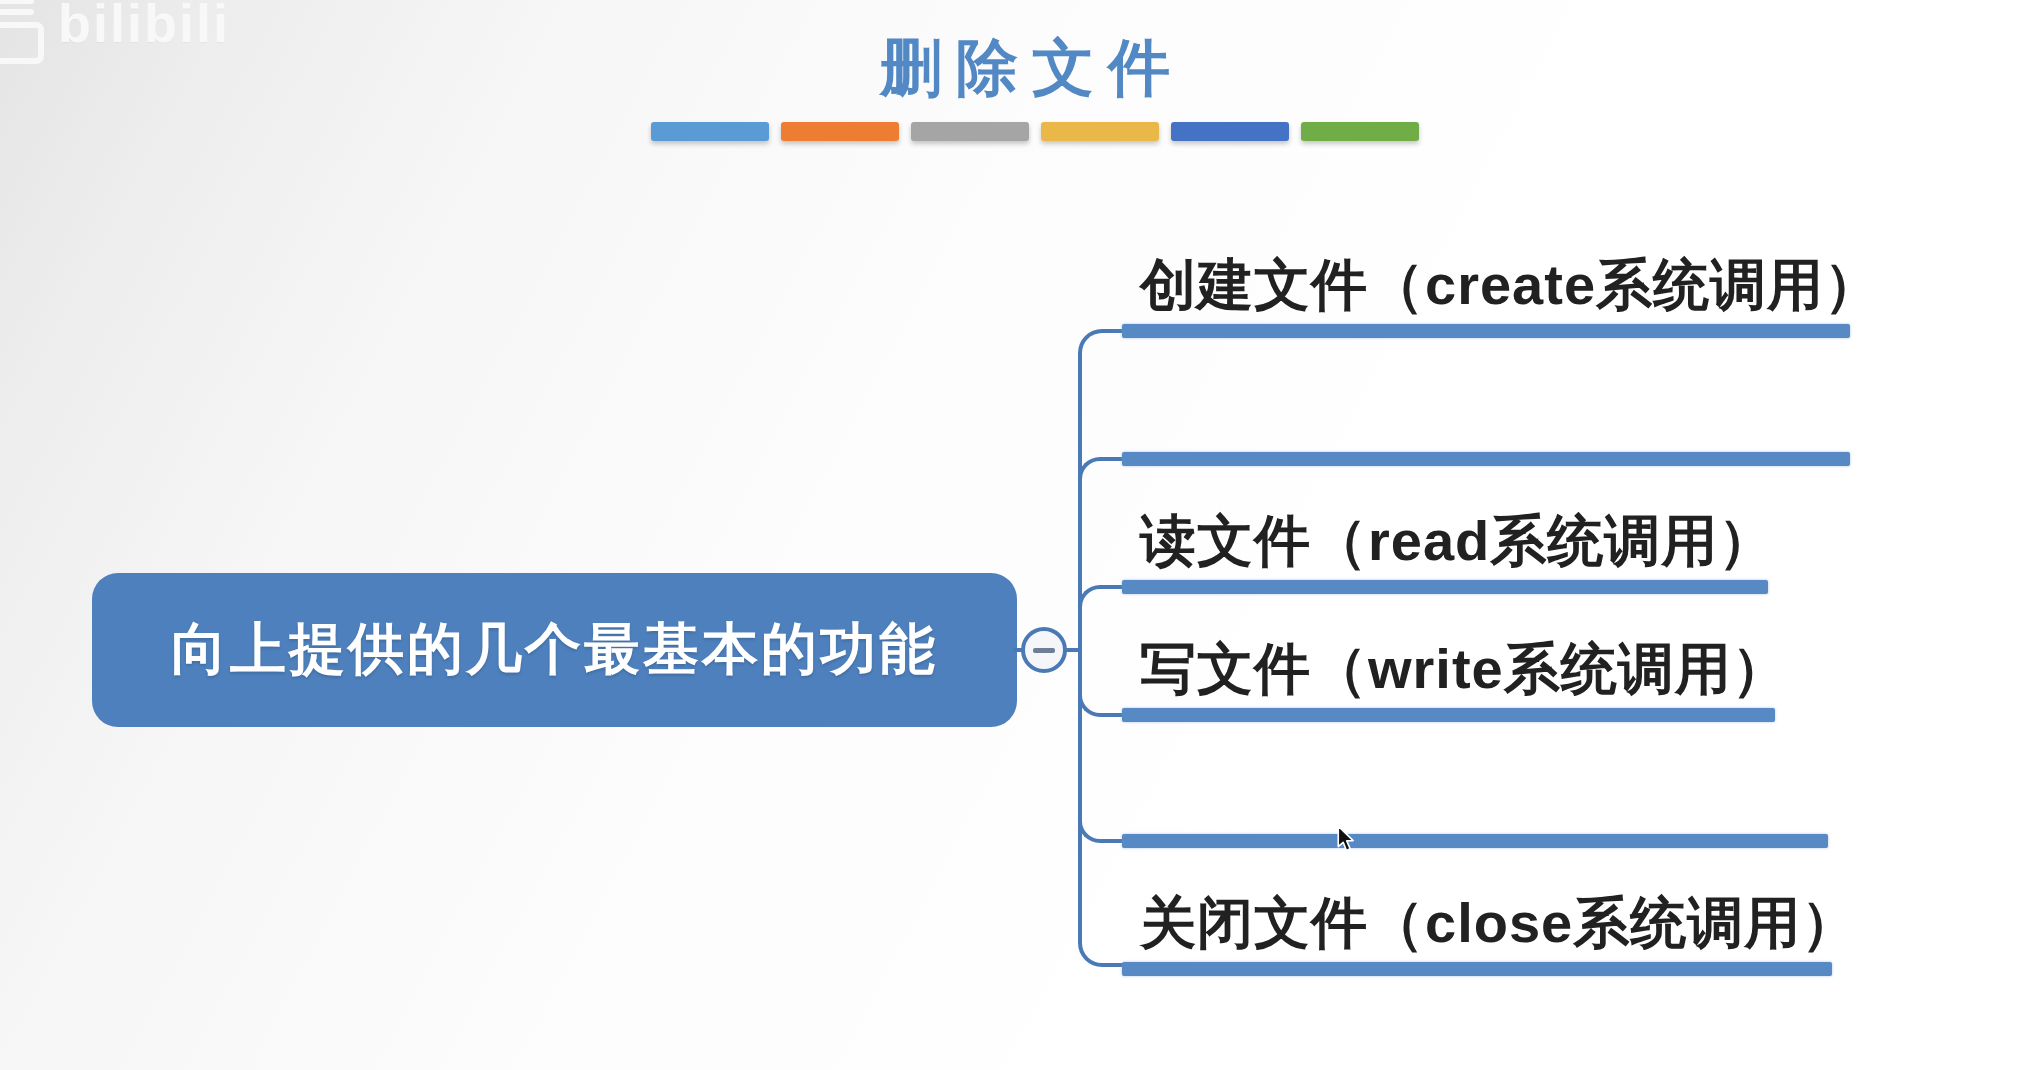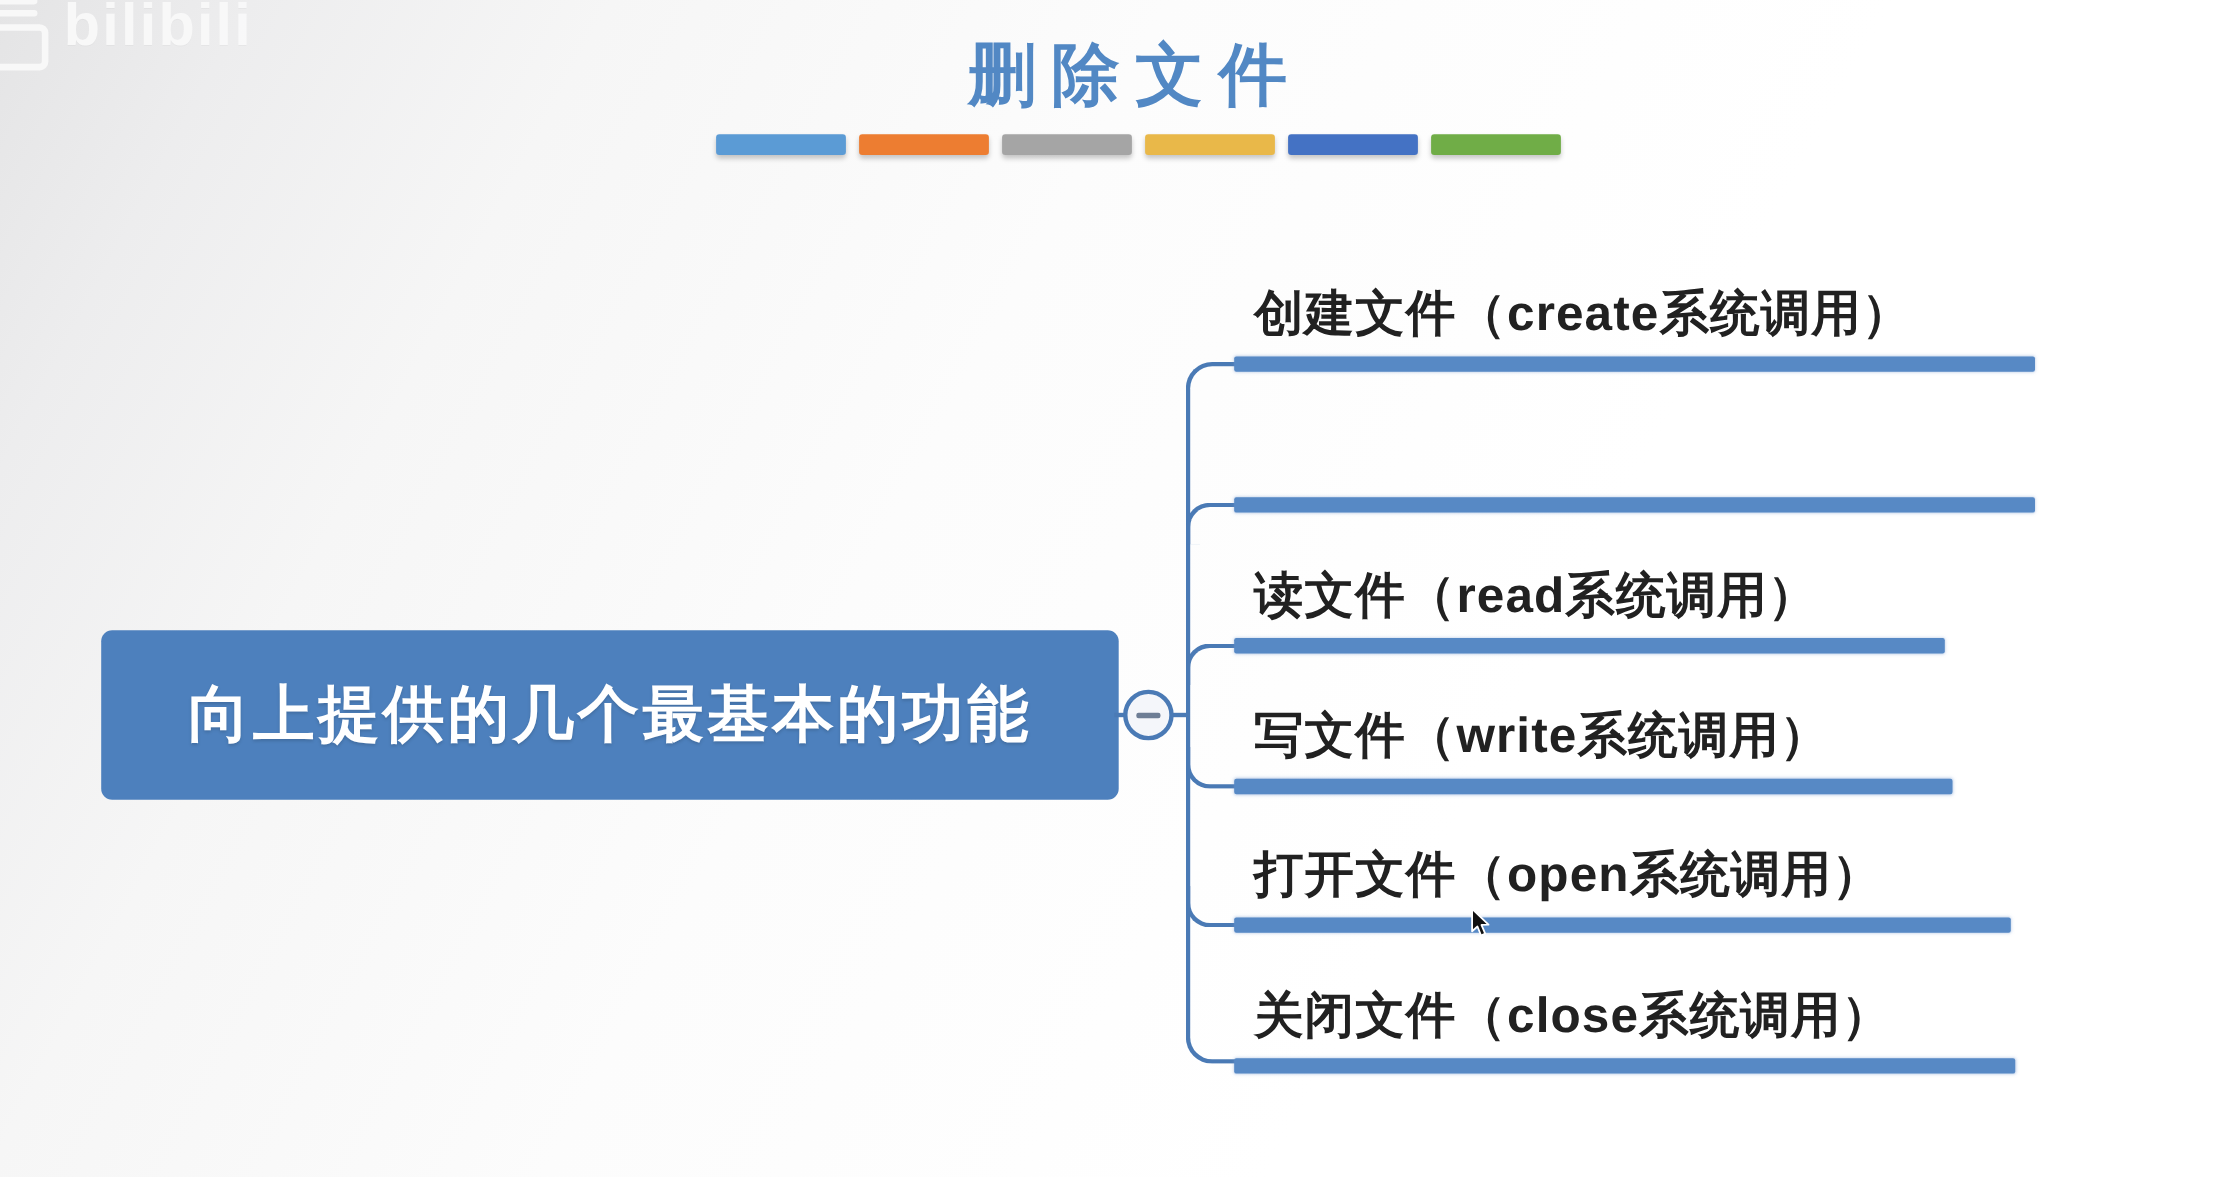--- a/index.html
+++ b/index.html
@@ -32,21 +32,21 @@
   .divider{position:absolute;left:651px;top:122px;display:flex;gap:12px;}
   .divider span{
     width:118px;height:19px;border-radius:3px;display:block;
     box-shadow:0 3px 5px rgba(0,0,0,0.22);
   }
 
   
   .root-node{
     position:absolute;left:92px;top:573px;width:925px;height:154px;
     background:var(--node-fill,#4d80bd);
-    border-radius:10px;
+    border-radius:26px;
     display:flex;align-items:center;justify-content:center;
   }
   .root-node .root-label{
     color:var(--node-text,#ffffff);
     font-size:56px;font-weight:700;letter-spacing:3px;white-space:nowrap;
     text-shadow:0 2px 3px rgba(0,0,0,0.15);
   }
 
   
   .stub{position:absolute;height:4px;background:var(--line-color,#4a7ab5);}
@@ -67,21 +67,21 @@
     border-bottom-left-radius:24px;box-sizing:border-box;}
   .elbow{position:absolute;left:1078px;width:46px;height:38px;box-sizing:border-box;}
   .elbow.up{border-left:4px solid var(--line-color,#4a7ab5);border-top:4px solid var(--line-color,#4a7ab5);
     border-top-left-radius:22px;}
   .elbow.down{border-left:4px solid var(--line-color,#4a7ab5);border-bottom:4px solid var(--line-color,#4a7ab5);
     border-bottom-left-radius:22px;}
 
   
   .branch-label{
     position:absolute;left:1140px;height:52px;line-height:52px;
-    font-size:45px;font-weight:600;color:var(--branch-text,#212121);
+    font-size:56px;font-weight:600;color:var(--branch-text,#212121);
     letter-spacing:1px;white-space:nowrap;
   }
   .branch-bar{
     position:absolute;left:1122px;height:14px;
     background:var(--bar-color,#5789c5);
     border-radius:2px;
     box-shadow:0 0 3px rgba(110,150,205,0.55);
   }
 
   
@@ -135,21 +135,20 @@
   <div class="branch-bar" style="top:324px;width:728px;"></div>
 
   <div class="branch-bar" style="top:452px;width:728px;"></div>
 
   <div class="branch-label" style="top:515px;">读文件（read系统调用）</div>
   <div class="branch-bar" style="top:580px;width:646px;"></div>
 
   <div class="branch-label" style="top:643px;">写文件（write系统调用）</div>
   <div class="branch-bar" style="top:708px;width:653px;"></div>
 
-  <div class="branch-label" style="top:769px;">打开文件（open系统调用）</div>
   <div class="branch-bar" style="top:834px;width:706px;"></div>
 
   <div class="branch-label" style="top:897px;">关闭文件（close系统调用）</div>
   <div class="branch-bar" style="top:962px;width:710px;"></div>
 
   <svg class="cursor" width="20" height="28" viewBox="0 0 17 24">
     <path d="M1 1 L1 18.5 L5.2 14.8 L8 21.8 L11.2 20.4 L8.3 13.6 L13.8 13.4 Z" fill="#111111" stroke="#ffffff" stroke-width="1.4" stroke-linejoin="round"></path>
   </svg>
 
 </div>

